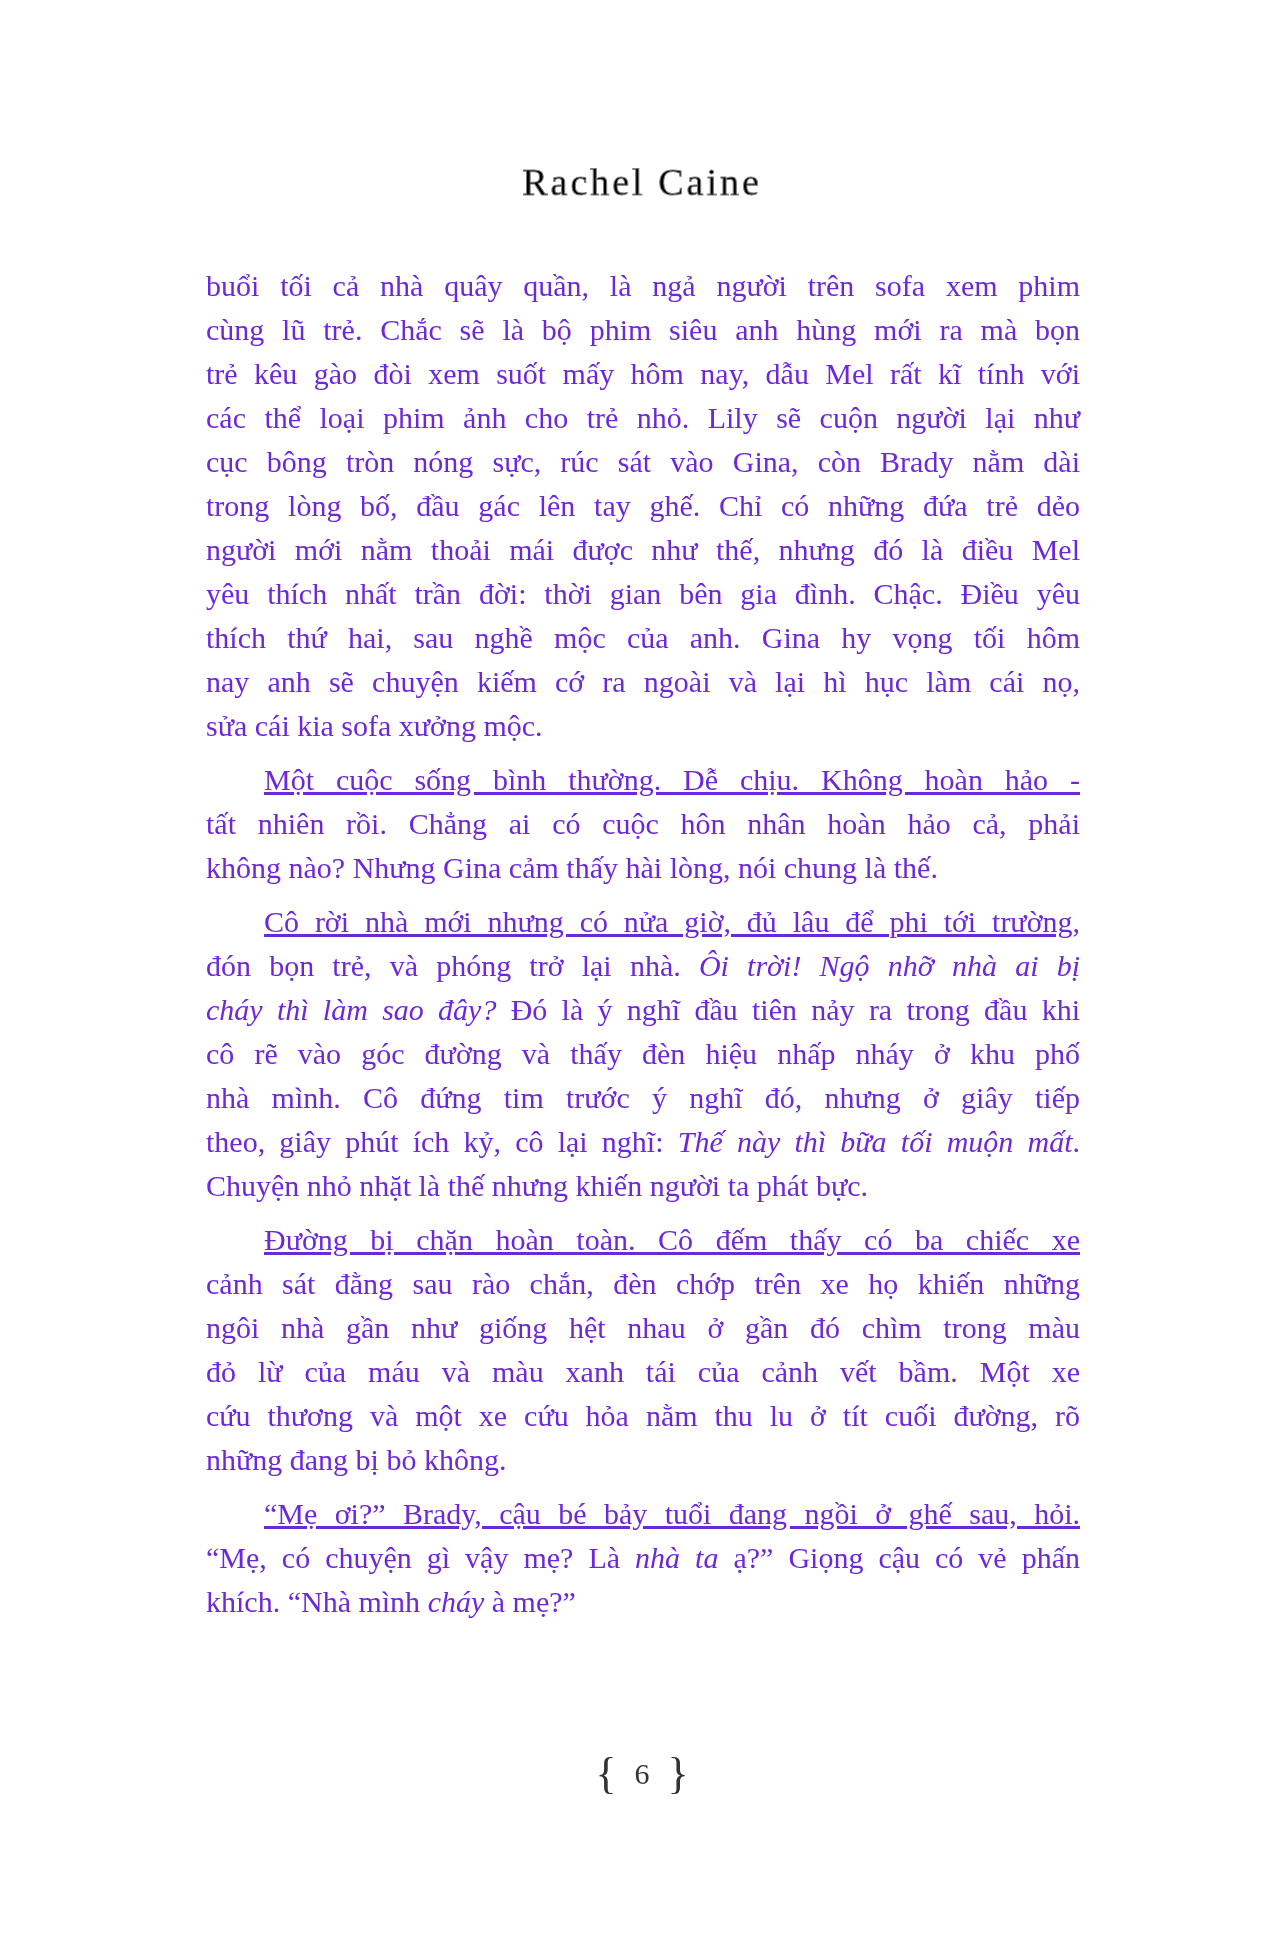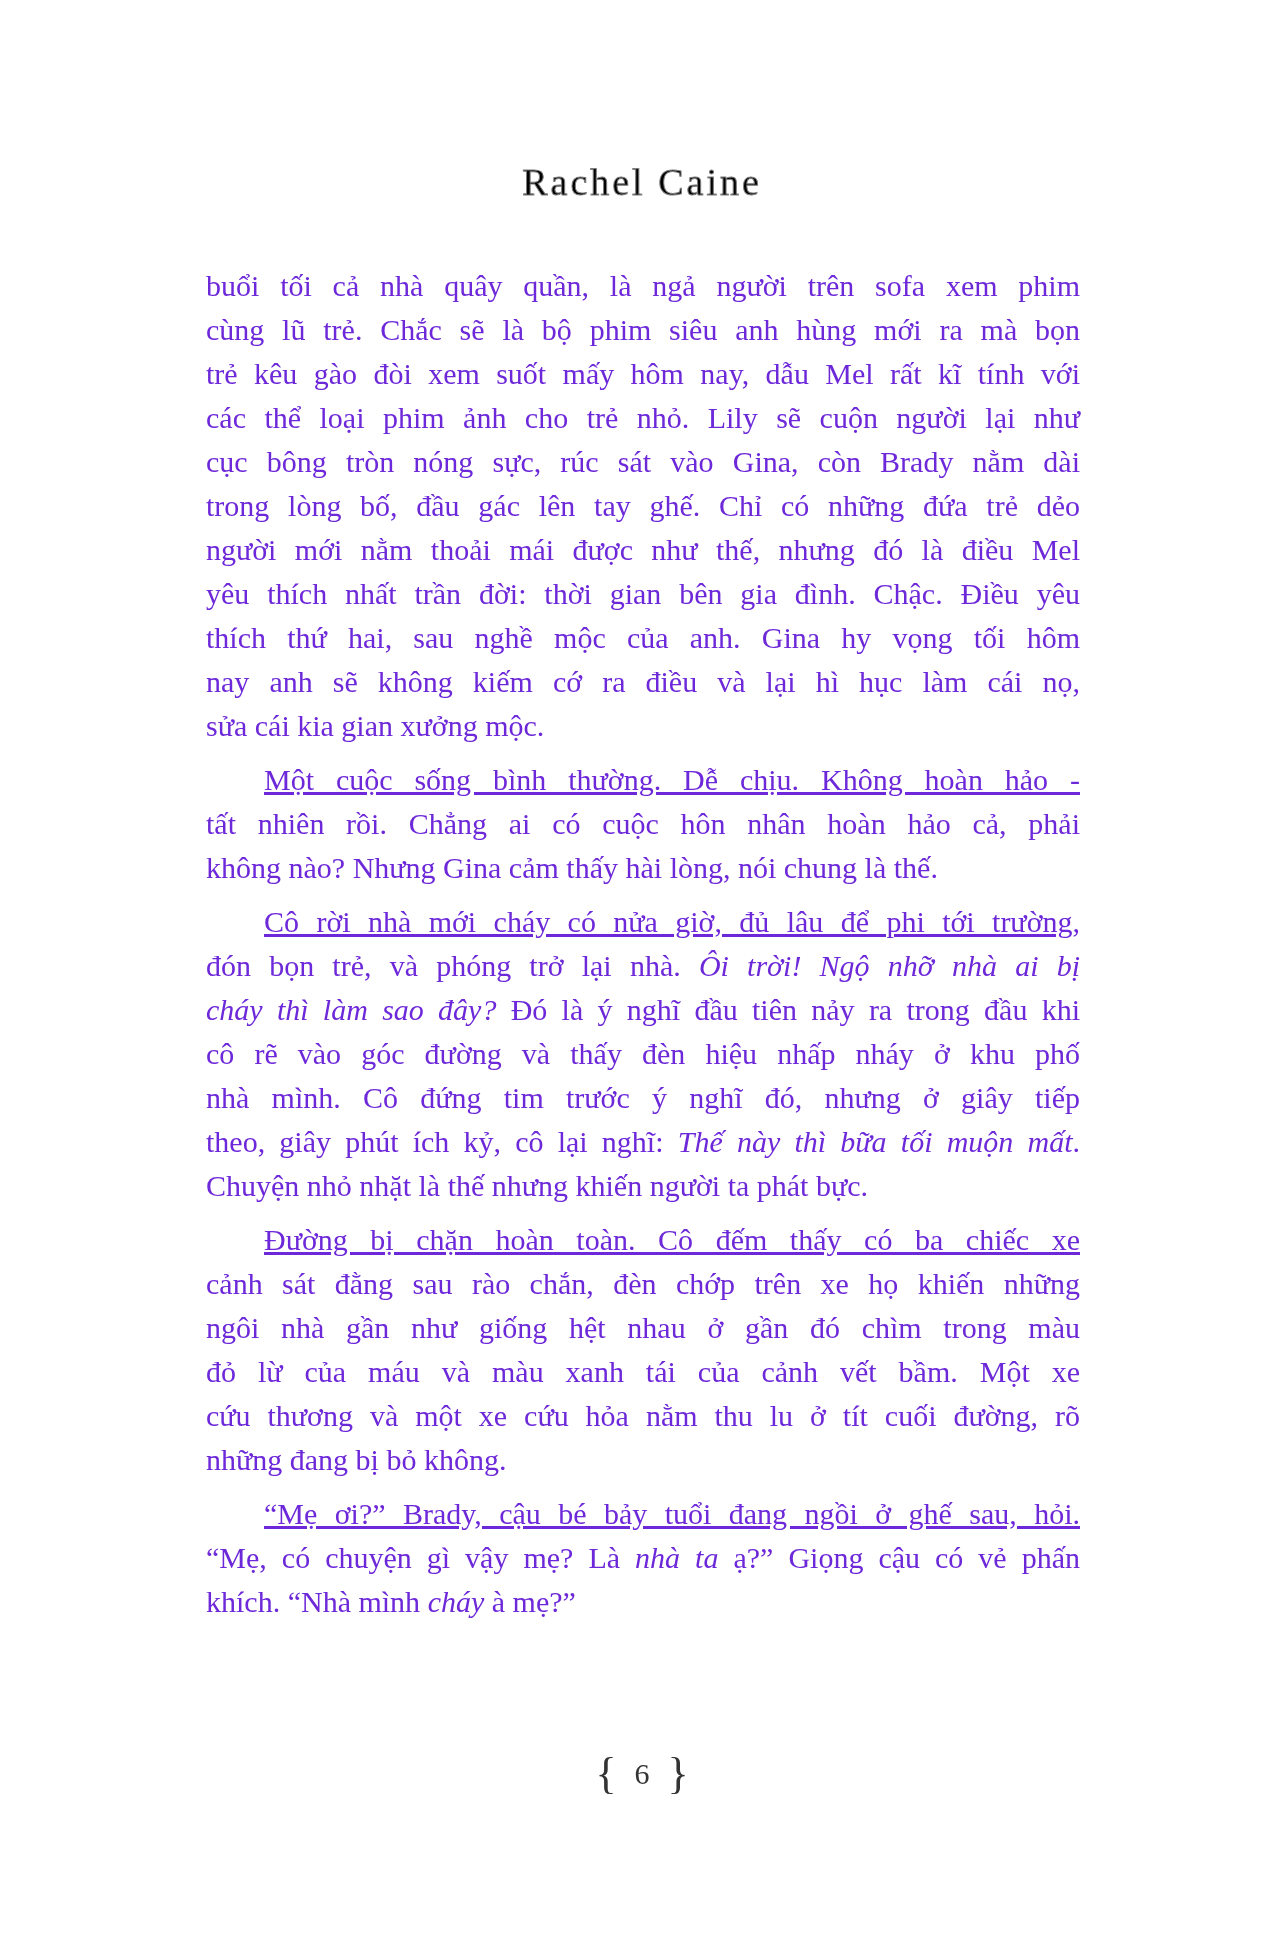--- a/index.html
+++ b/index.html
@@ -80,30 +80,30 @@
       <div class="para">
         <div class="para-line"><span>buổi tối cả nhà quây quần, là ngả người trên sofa xem phim</span></div>
         <div class="para-line"><span>cùng lũ trẻ. Chắc sẽ là bộ phim siêu anh hùng mới ra mà bọn</span></div>
         <div class="para-line"><span>trẻ kêu gào đòi xem suốt mấy hôm nay, dẫu Mel rất kĩ tính với</span></div>
         <div class="para-line"><span>các thể loại phim ảnh cho trẻ nhỏ. Lily sẽ cuộn người lại như</span></div>
         <div class="para-line"><span>cục bông tròn nóng sực, rúc sát vào Gina, còn Brady nằm dài</span></div>
         <div class="para-line"><span>trong lòng bố, đầu gác lên tay ghế. Chỉ có những đứa trẻ dẻo</span></div>
         <div class="para-line"><span>người mới nằm thoải mái được như thế, nhưng đó là điều Mel</span></div>
         <div class="para-line"><span>yêu thích nhất trần đời: thời gian bên gia đình. Chậc. Điều yêu</span></div>
         <div class="para-line"><span>thích thứ hai, sau nghề mộc của anh. Gina hy vọng tối hôm</span></div>
-        <div class="para-line"><span>nay anh sẽ không kiếm cớ ra điều và lại hì hục làm cái nọ,</span></div>
-        <div class="para-line last"><span>sửa cái kia gian xưởng mộc.</span></div>
+        <div class="para-line"><span>nay anh sẽ chuyện kiếm cớ ra ngoài và lại hì hục làm cái nọ,</span></div>
+        <div class="para-line last"><span>sửa cái kia sofa xưởng mộc.</span></div>
       </div>
       <div class="para indent">
         <div class="para-line"><span>Một cuộc sống bình thường. Dễ chịu. Không hoàn hảo -</span></div>
         <div class="para-line"><span>tất nhiên rồi. Chẳng ai có cuộc hôn nhân hoàn hảo cả, phải</span></div>
         <div class="para-line last"><span>không nào? Nhưng Gina cảm thấy hài lòng, nói chung là thế.</span></div>
       </div>
       <div class="para indent">
-        <div class="para-line"><span>Cô rời nhà mới cháy có nửa giờ, đủ lâu để phi tới trường,</span></div>
+        <div class="para-line"><span>Cô rời nhà mới nhưng có nửa giờ, đủ lâu để phi tới trường,</span></div>
         <div class="para-line"><span>đón bọn trẻ, và phóng trở lại nhà. </span><em>Ôi trời! Ngộ nhỡ nhà ai bị</em></div>
         <div class="para-line"><em>cháy thì làm sao đây?</em><span> Đó là ý nghĩ đầu tiên nảy ra trong đầu khi</span></div>
         <div class="para-line"><span>cô rẽ vào góc đường và thấy đèn hiệu nhấp nháy ở khu phố</span></div>
         <div class="para-line"><span>nhà mình. Cô đứng tim trước ý nghĩ đó, nhưng ở giây tiếp</span></div>
         <div class="para-line"><span>theo, giây phút ích kỷ, cô lại nghĩ: </span><em>Thế này thì bữa tối muộn mất</em><span>.</span></div>
         <div class="para-line last"><span>Chuyện nhỏ nhặt là thế nhưng khiến người ta phát bực.</span></div>
       </div>
       <div class="para indent">
         <div class="para-line"><span>Đường bị chặn hoàn toàn. Cô đếm thấy có ba chiếc xe</span></div>
         <div class="para-line"><span>cảnh sát đằng sau rào chắn, đèn chớp trên xe họ khiến những</span></div>

